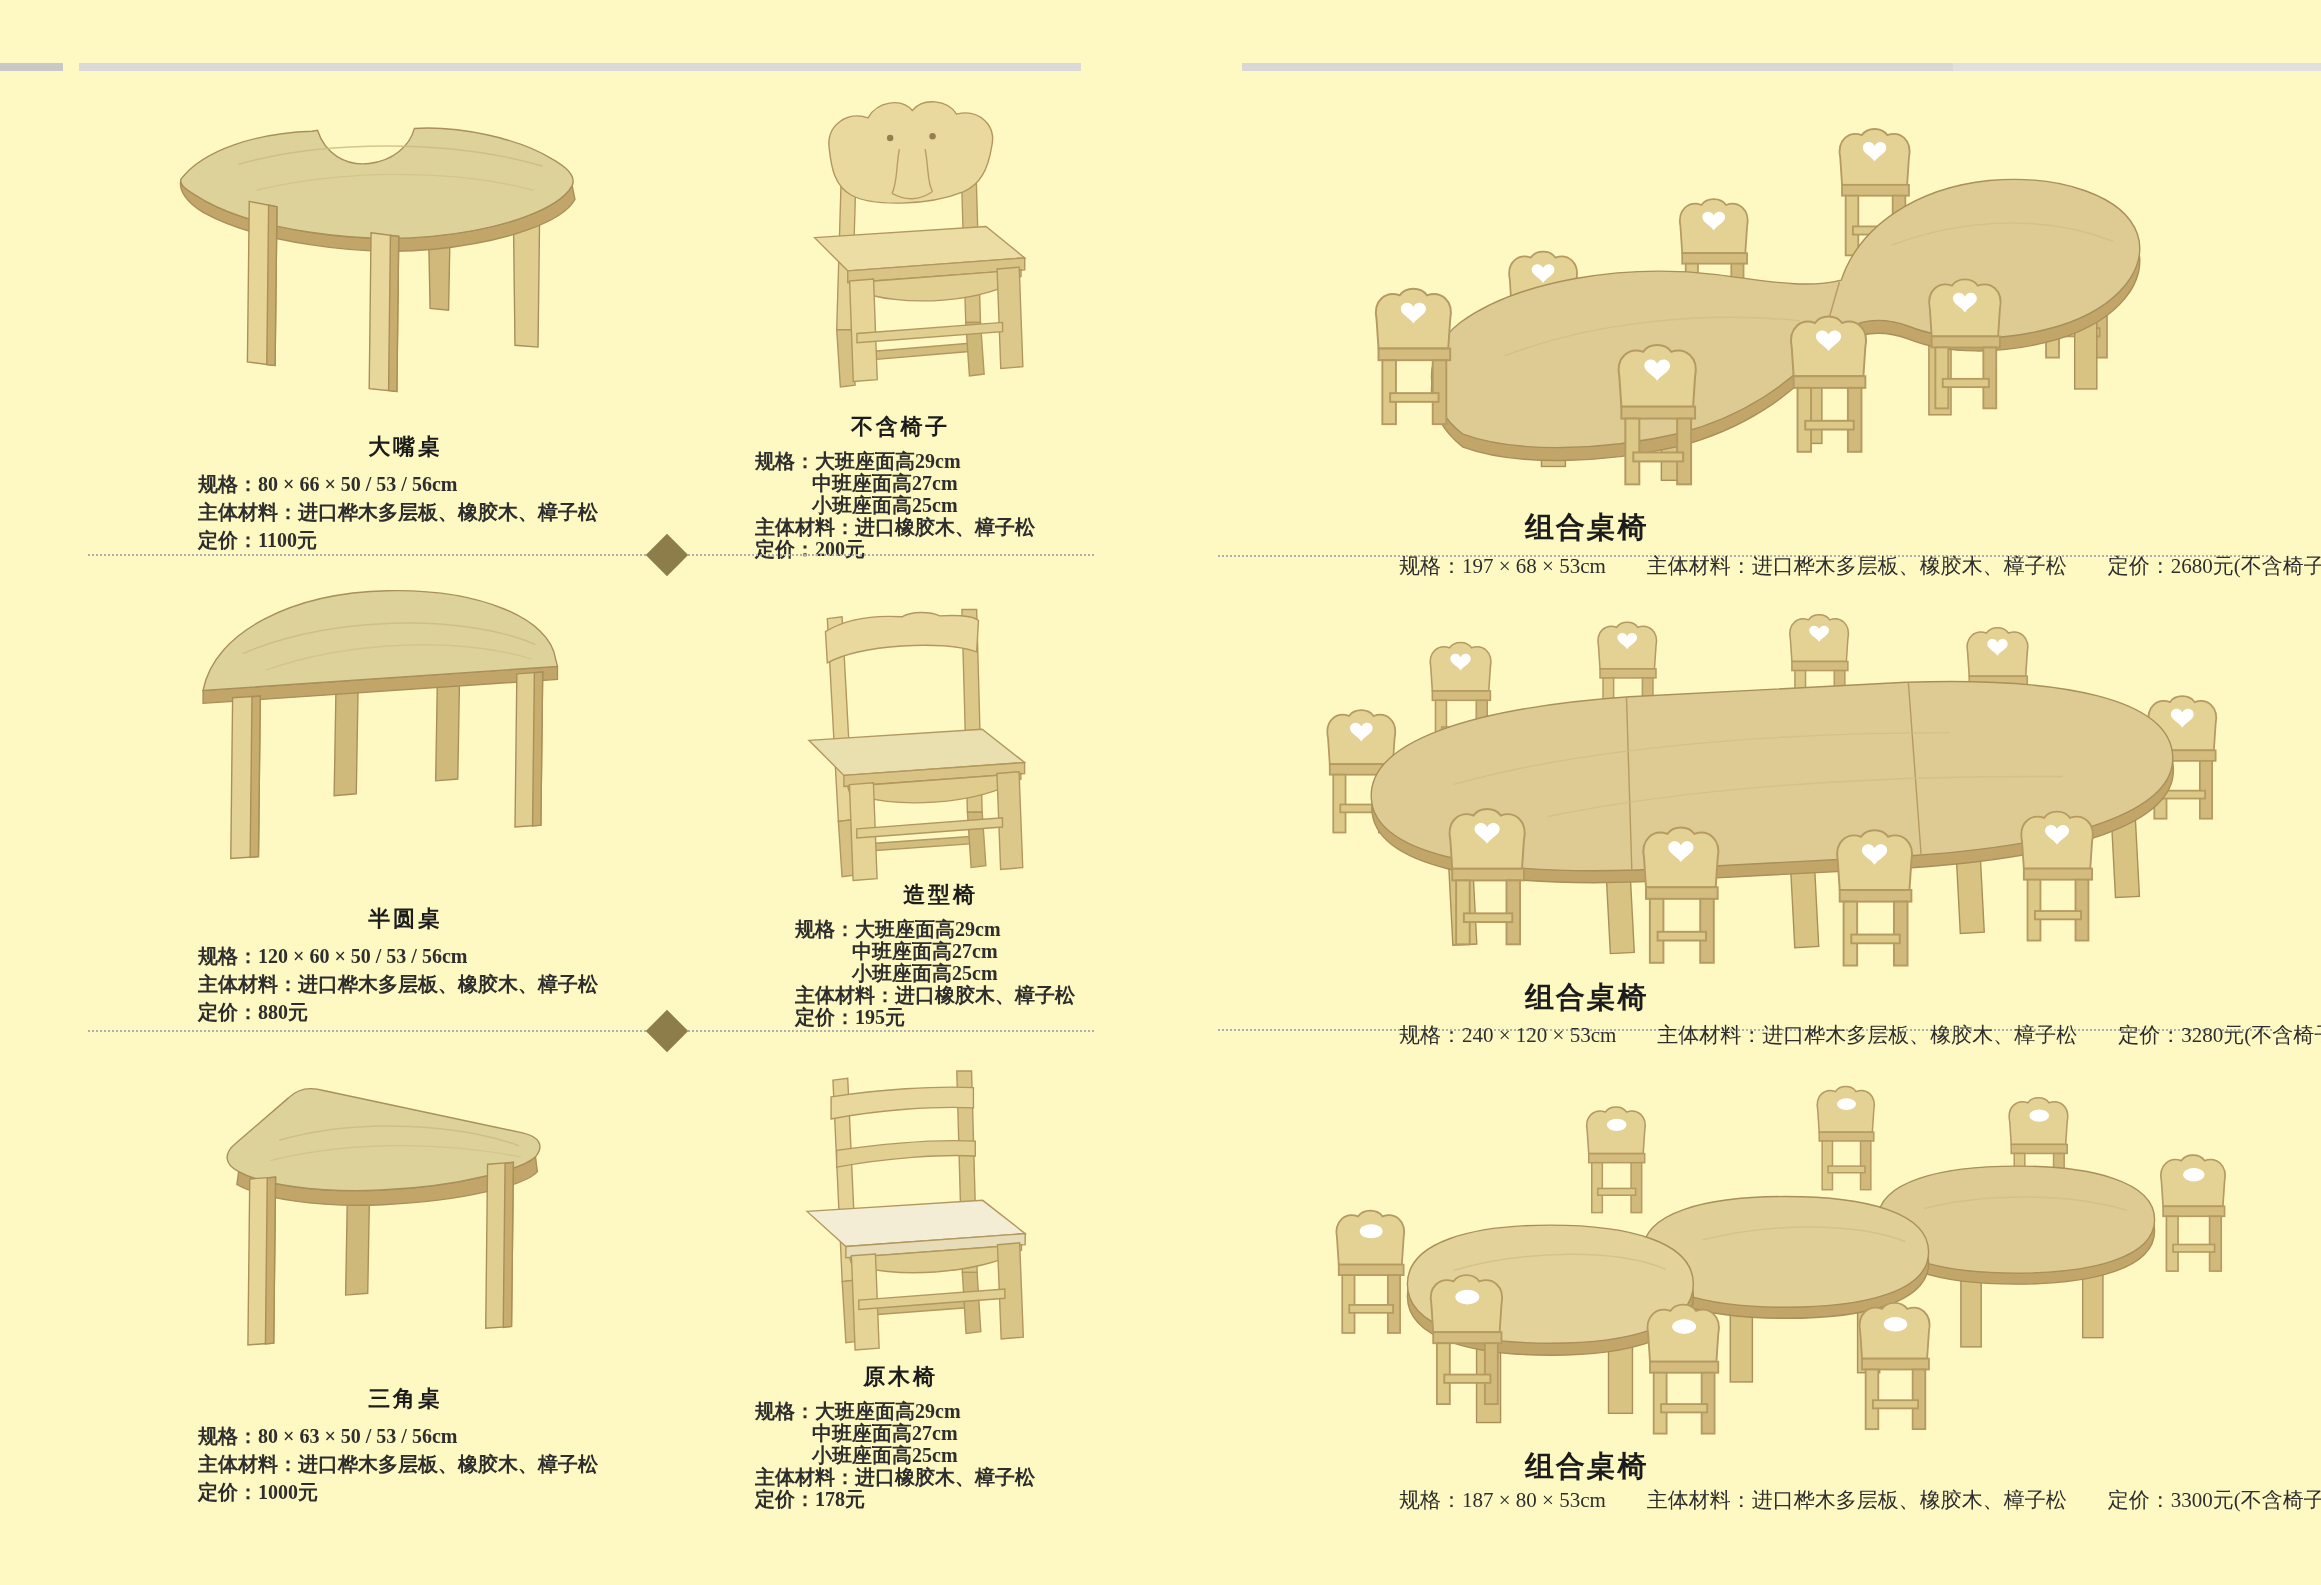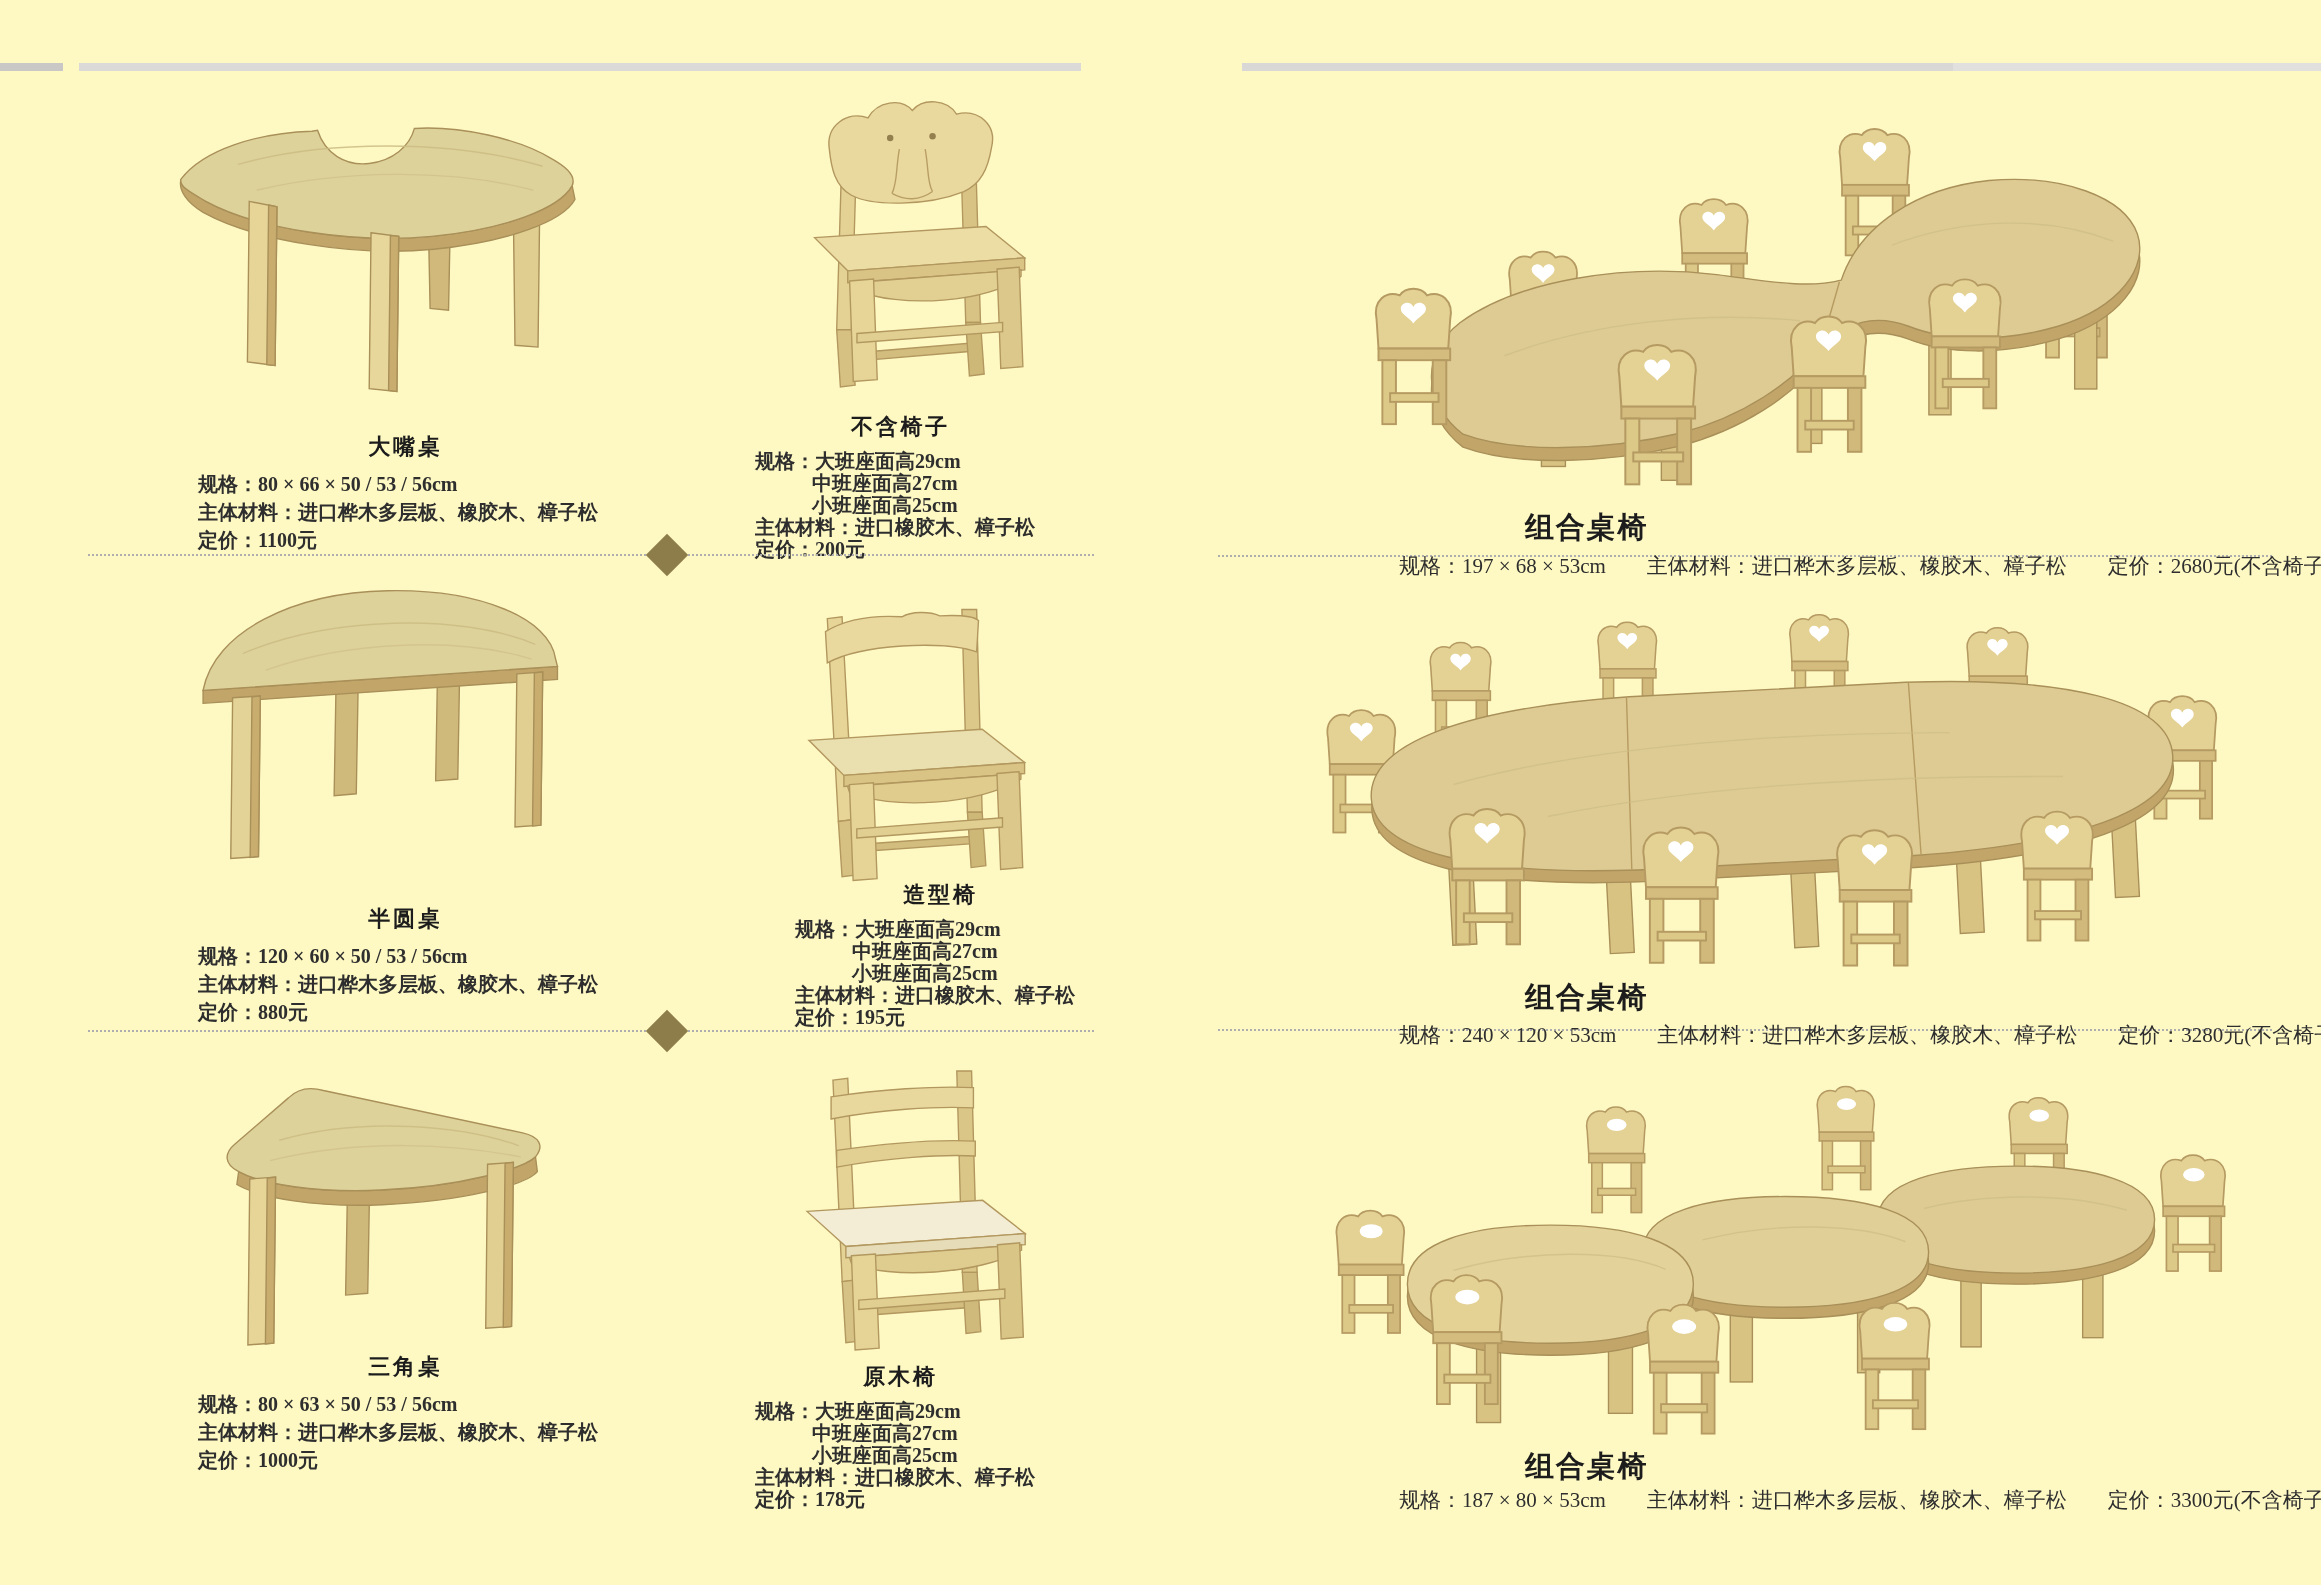--- a/index.html
+++ b/index.html
@@ -159,21 +159,21 @@
                C412,82 418,92 408,104 C396,116 330,136 240,140 C170,143 112,134 86,120 Z" fill="#ded29b"></path>
       <path d="M130,86 C220,60 330,70 390,92" fill="none" stroke="#cbbc83" opacity="0.85"></path>
       <path d="M120,108 C220,84 320,90 392,104" fill="none" stroke="#cbbc83" opacity="0.6"></path>
       <polygon points="98,128 126,126 124,306 96,308" fill="#e6d597"></polygon>
       <polygon points="117,127 126,126 124,306 115,307" fill="#c8ad6f"></polygon>
       <polygon points="356,112 384,110 382,288 354,290" fill="#e0cf91"></polygon>
       <polygon points="375,111 384,110 382,288 373,289" fill="#c8ad6f"></polygon>
     </g>
   </svg>
 
-  <div class="pinfo pinfo-table" style="left:198px;top:1352px;width:415px;">
+  <div class="pinfo pinfo-table" style="left:198px;top:1384px;width:415px;">
     <div class="ptitle">三角桌</div>
     <div class="pline">规格：80 × 63 × 50 / 53 / 56cm</div>
     <div class="pline">主体材料：进口桦木多层板、橡胶木、樟子松</div>
     <div class="pline">定价：1000元</div>
   </div>
 
   <svg class="pimg" style="left:759px;top:1058px" width="305" height="305" viewBox="0 0 330 330">
     <g stroke="#b2975e" stroke-width="1.5">
       <polygon points="80,24 96,22 106,240 90,242" fill="#e4d395"></polygon>
       <polygon points="214,14 230,14 236,232 220,232" fill="#dac686"></polygon>

